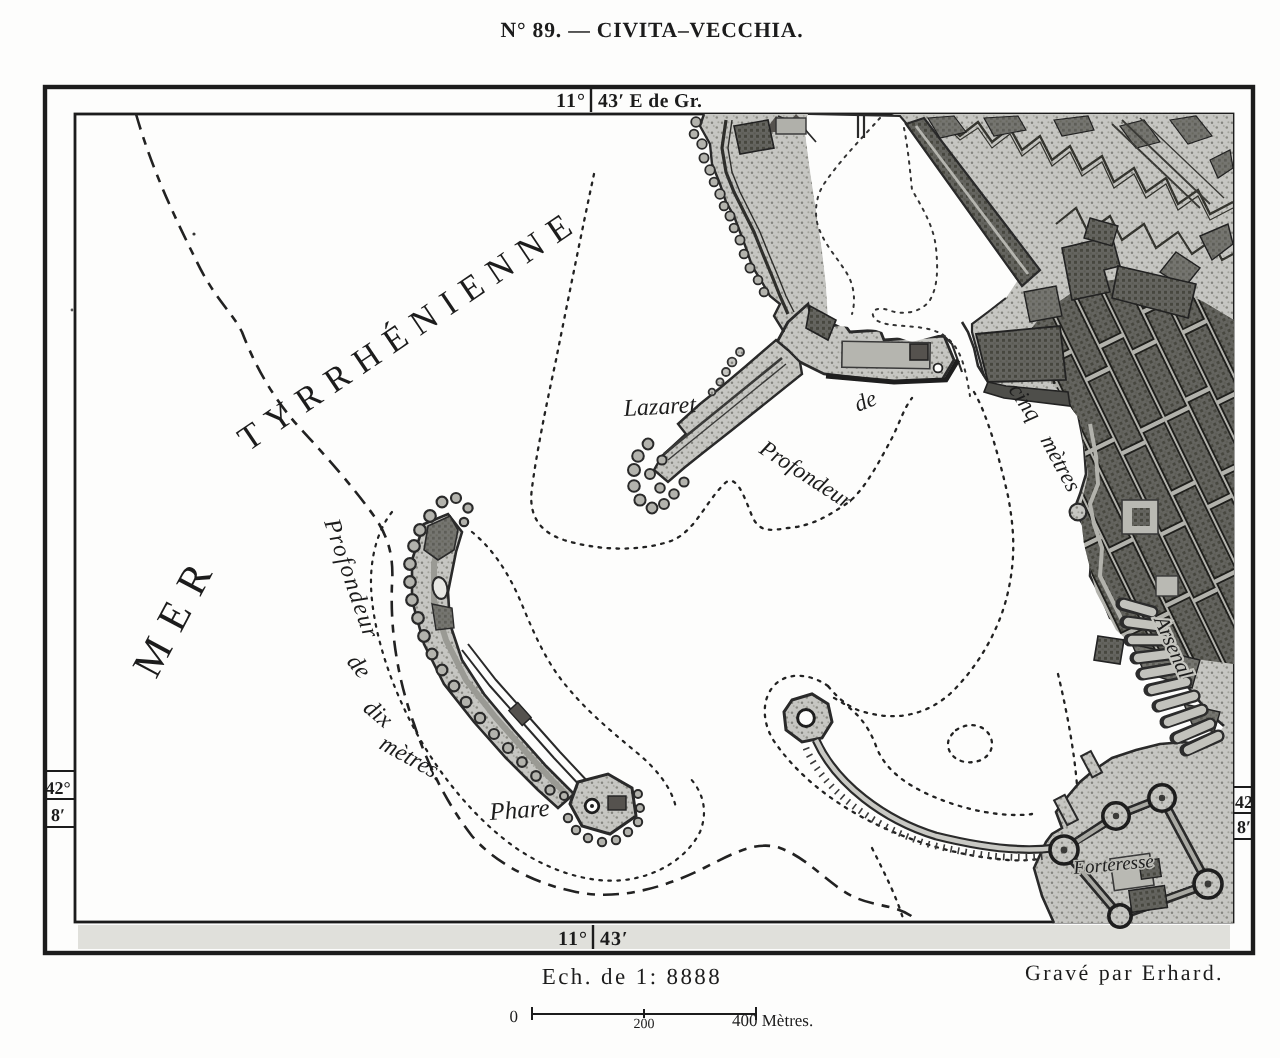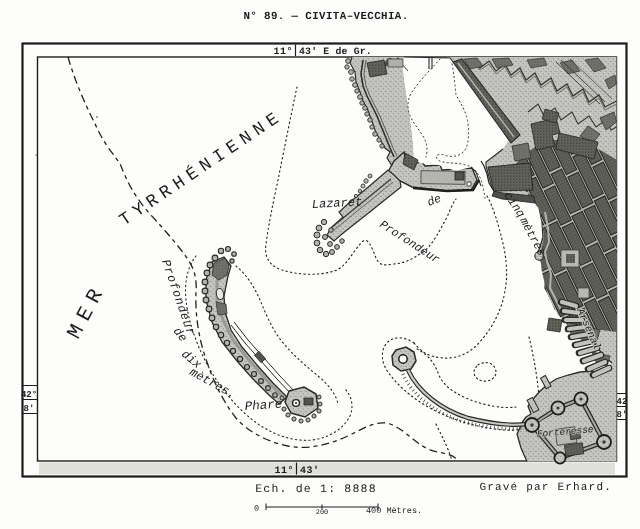--- a/index.html
+++ b/index.html
@@ -1,16 +1,16 @@
 <!DOCTYPE html>
 <html><head>
 <meta charset="utf-8">
 <style>
   html,body{margin:0;padding:0;background:#ffffff;-webkit-font-smoothing:antialiased;text-rendering:geometricPrecision;}
-  #page{position:relative;width:640px;height:529px;background:#fcfcfa;font-family:Liberation Mono, monospace;}
+  #page{position:relative;width:640px;height:529px;background:#fcfcfa;font-family:Liberation Serif, serif;}
   svg{position:absolute;left:0;top:0;}
   text{fill:#1c1c1c;}
 </style>
 </head>
 <body>
 <div id="page">
 <svg width="640" height="529" viewBox="0 0 640 529">
 <defs>
   <pattern id="stip" width="5" height="5" patternUnits="userSpaceOnUse">
     <rect width="5" height="5" fill="#c6c6c2"></rect>

